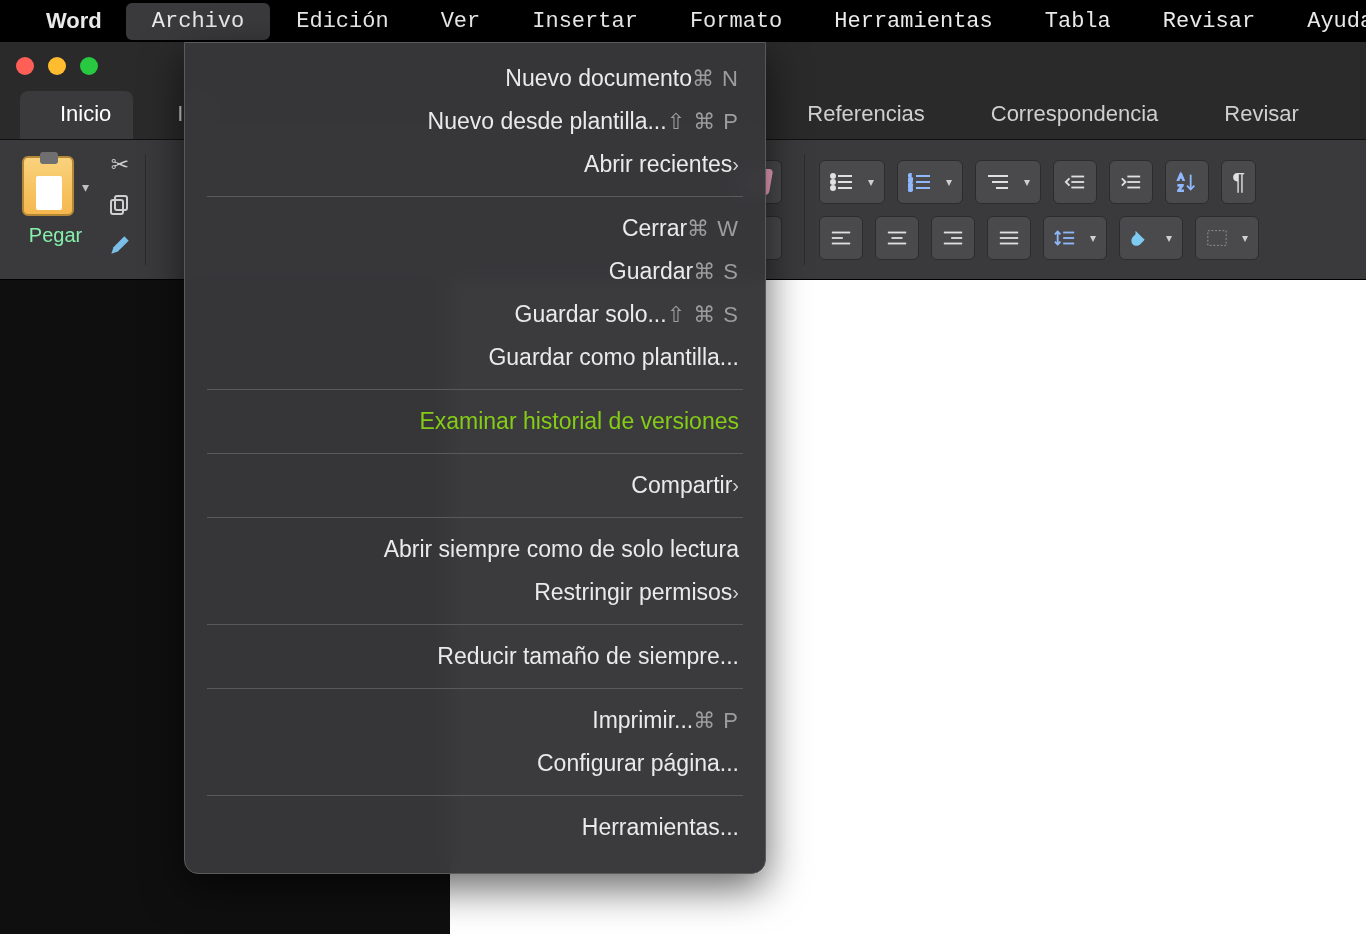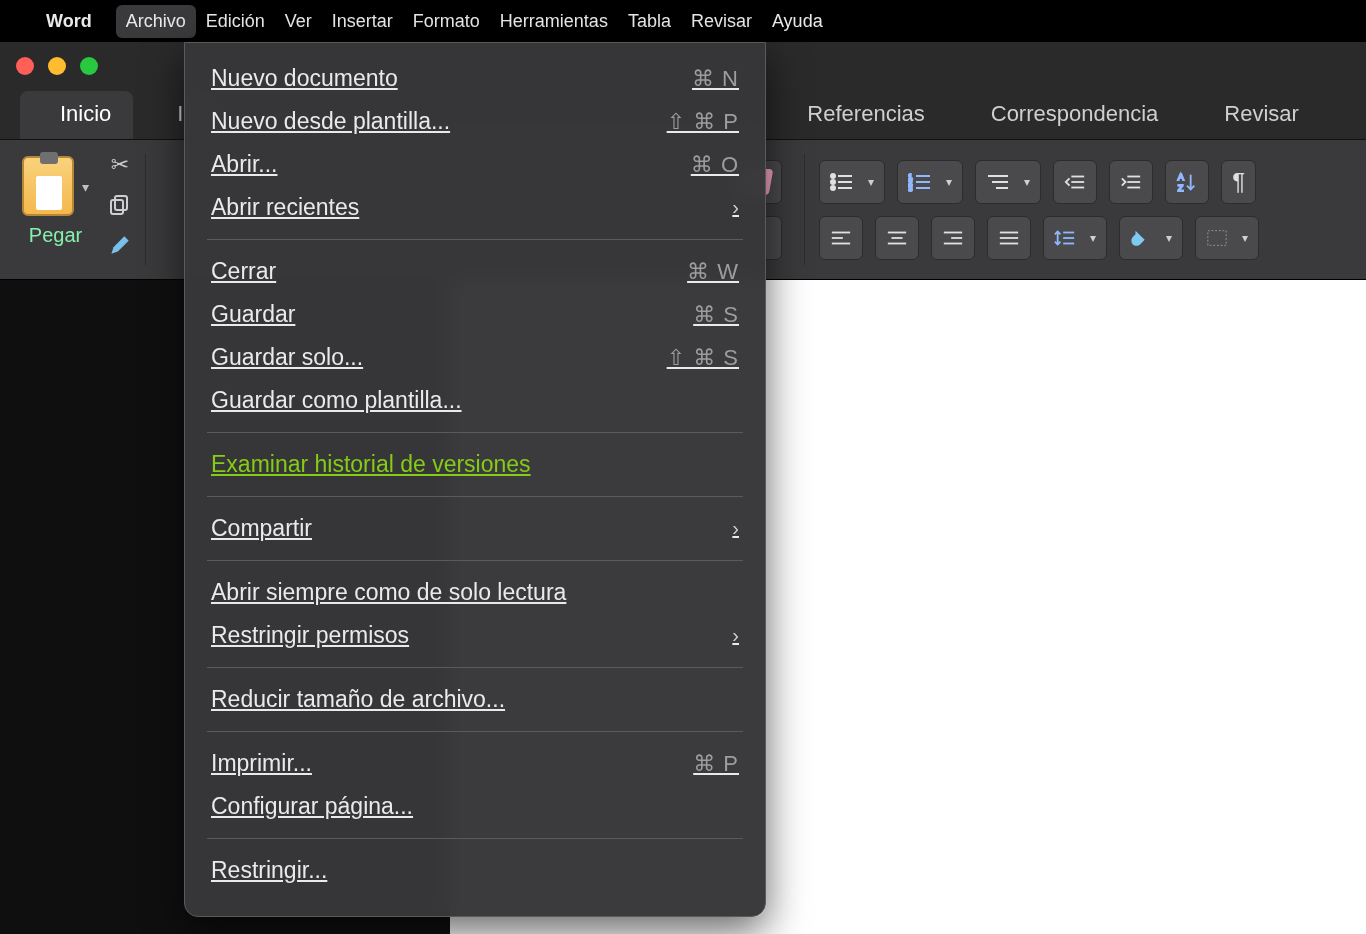--- a/index.html
+++ b/index.html
@@ -13,29 +13,30 @@
     user-select: none;
   }
 
   
   .mac-menubar {
     height: 42px;
     background: #000;
     display: flex;
     align-items: center;
     padding: 0 10px 0 18px;
-    font-size: 18px;
+    font-size: 22px;
     color: #e9e9e9;
   }
   .mac-menubar .apple { font-size: 24px; margin-right: 28px; color:#e9e9e9; }
   .mac-menubar .appname { font-weight: 700; margin-right: 24px; }
   .mac-menubar .menuitem {
-    padding: 6px 10px;
+    padding: 6px 26px;
     border-radius: 6px;
     white-space: nowrap;
+    font-family: Liberation Mono, monospace;
   }
   .mac-menubar .menuitem.active {
     background: #3a3a3c;
   }
 
   
   .window-area { position: relative; height: calc(934px - 42px); background:#1a1a1a; }
 
   .window-titlebar {
     height: 48px;
@@ -165,25 +166,24 @@
     border:1px solid #5a5a5c;
     border-radius: 0 0 14px 14px;
     padding: 14px 0 24px 0;
     box-shadow: 0 14px 40px rgba(0,0,0,0.6);
     backdrop-filter: blur(10px);
     z-index: 500;
   }
   .dd-item {
     display:flex;
     align-items:center;
-    justify-content:space-between;
+    justify-content:flex-end;
     padding: 8px 26px 8px 26px;
     font-size: 23px;
     color:#eaeaea;
-    text-decoration:underline;
   }
   .dd-item.disabled { color:#84cc16; }
   .dd-item .shortcut {
     font-size:22px;
     color:#9d9d9f;
     letter-spacing: 1px;
     display:flex; gap:6px; align-items:center;
   }
   .dd-item .chevron { color:#d0d0d0; font-size:20px; }
   .dd-sep {
@@ -398,24 +398,20 @@
 
     <div class="dd-item">
       <span>Nuevo documento</span>
       <span class="shortcut">⌘ N</span>
     </div>
     <div class="dd-item">
       <span>Nuevo desde plantilla...</span>
       <span class="shortcut">⇧ ⌘ P</span>
     </div>
     <div class="dd-item">
-      <span>Abrir...</span>
-      <span class="shortcut">⌘ O</span>
-    </div>
-    <div class="dd-item">
       <span>Abrir recientes</span>
       <span class="chevron">›</span>
     </div>
     <div class="dd-sep"></div>
 
     <div class="dd-item">
       <span>Cerrar</span>
       <span class="shortcut">⌘ W</span>
     </div>
     <div class="dd-item">
@@ -448,34 +444,34 @@
       <span>Abrir siempre como de solo lectura</span>
       <span></span>
     </div>
     <div class="dd-item">
       <span>Restringir permisos</span>
       <span class="chevron">›</span>
     </div>
     <div class="dd-sep"></div>
 
     <div class="dd-item">
-      <span>Reducir tamaño de archivo...</span>
+      <span>Reducir tamaño de siempre...</span>
       <span></span>
     </div>
     <div class="dd-sep"></div>
 
     <div class="dd-item">
       <span>Imprimir...</span>
       <span class="shortcut">⌘ P</span>
     </div>
     <div class="dd-item">
       <span>Configurar página...</span>
       <span></span>
     </div>
     <div class="dd-sep"></div>
 
     <div class="dd-item">
-      <span>Restringir...</span>
+      <span>Herramientas...</span>
       <span></span>
     </div>
   </div>
 
 </div>
 
 </body></html>

